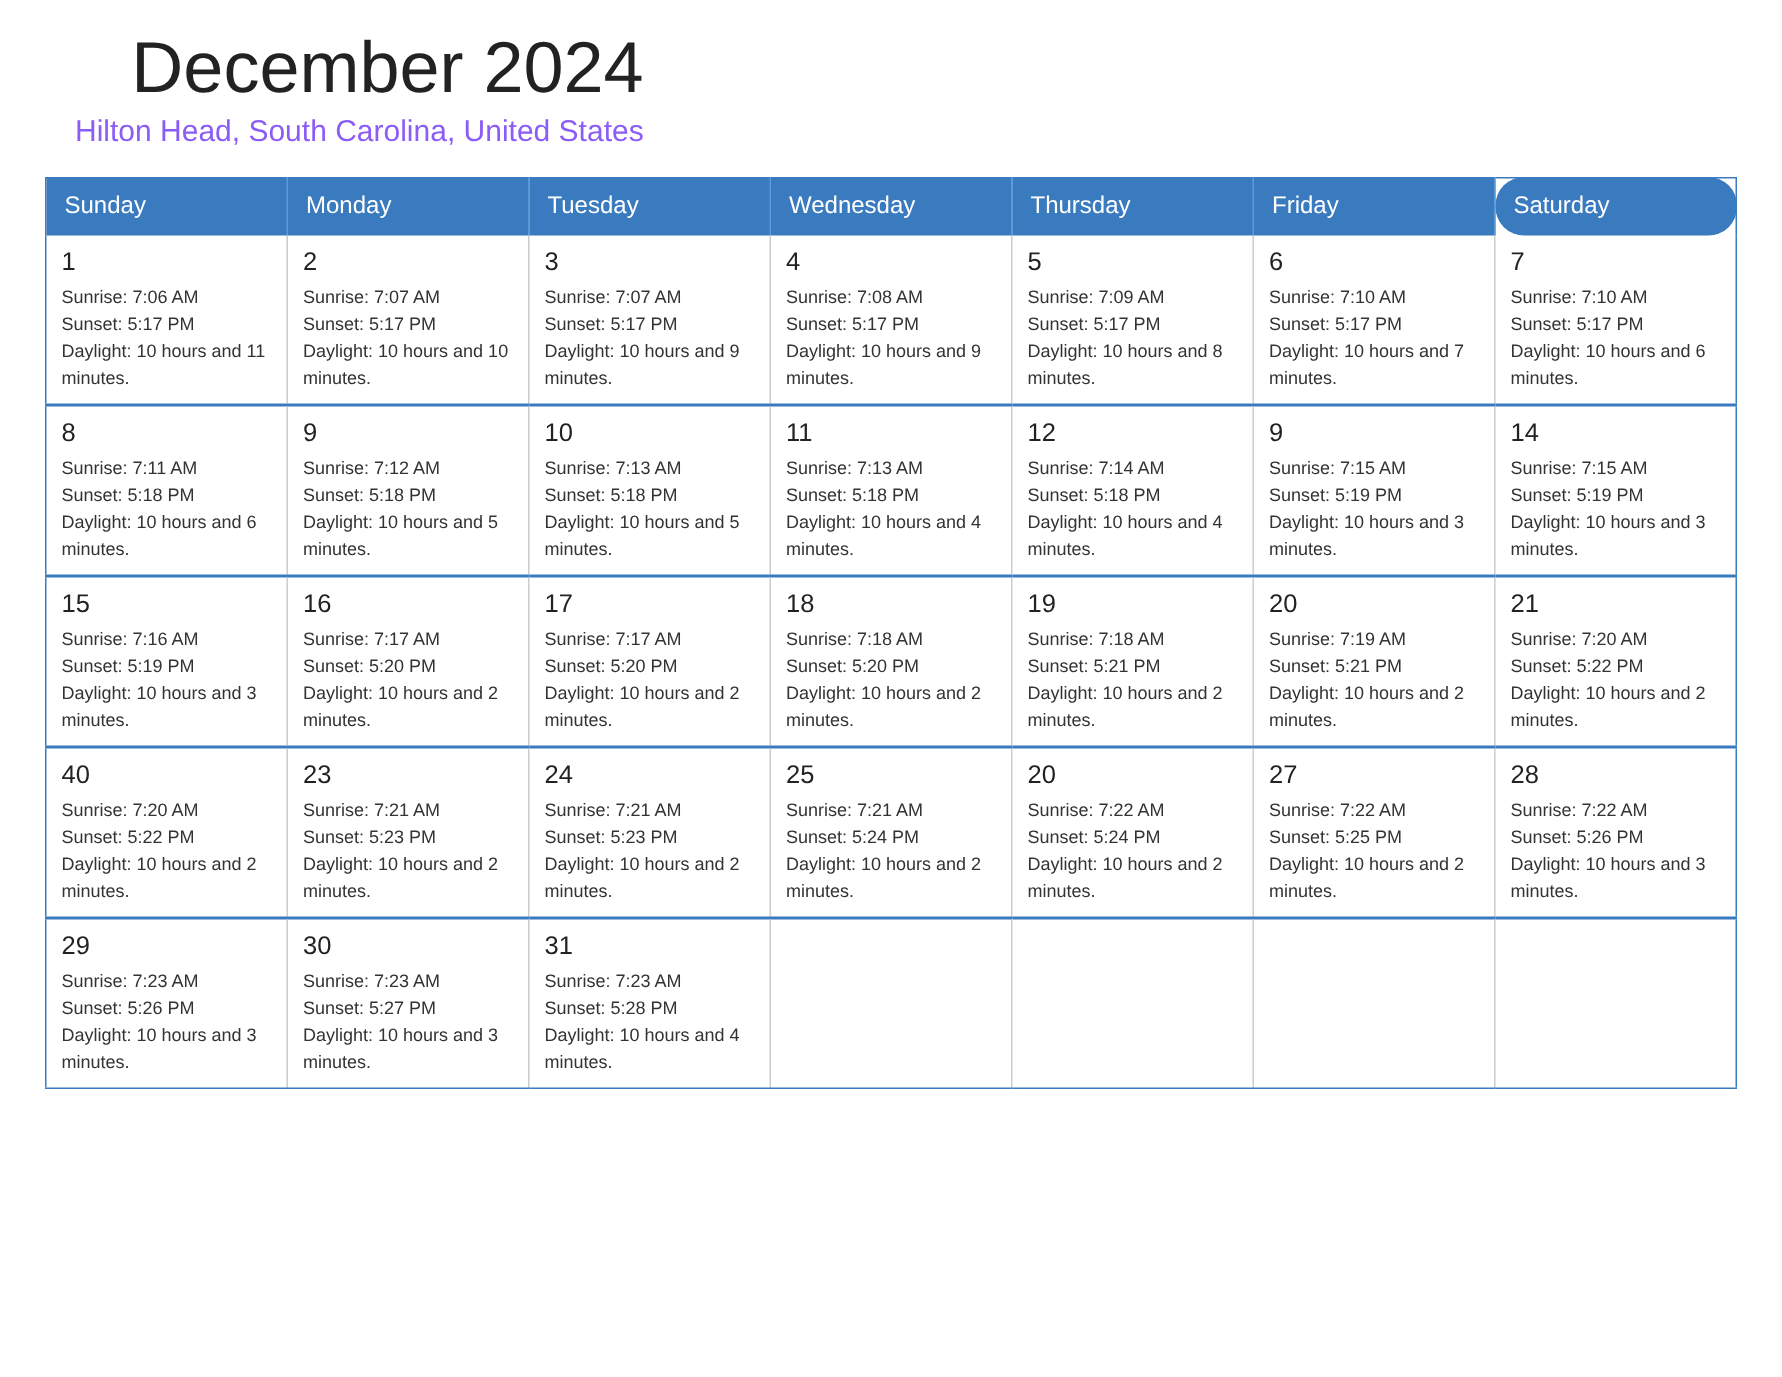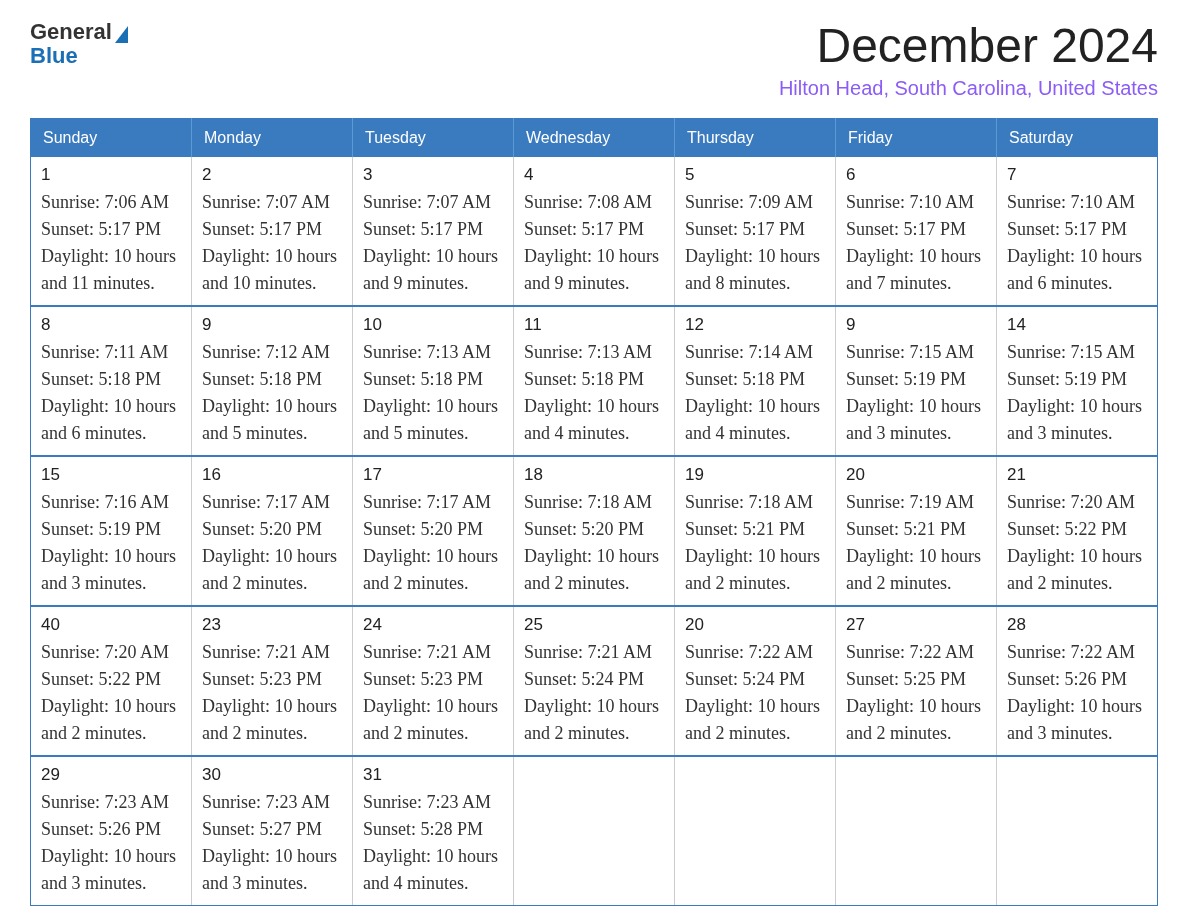--- a/index.html
+++ b/index.html
@@ -46,20 +46,21 @@
       background-color: #3a7abf;
       color: #fff;
       padding: 10px 12px;
       text-align: left;
       font-size: 16px;
       font-weight: normal;
       border-right: 1px solid #5a9ad5;
     }
     .calendar th:last-child {
       border-right: none;
+      border-radius: 19px;
     }
     .calendar td {
       vertical-align: top;
       padding: 8px 10px;
       border-right: 1px solid #ccc;
       border-bottom: 2px solid #3a7abf;
       width: calc(100% / 7);
       font-size: 13px;
       color: #333;
       min-height: 90px;
@@ -71,42 +72,32 @@
       border-bottom: 1px solid #3a7abf;
     }
     .day-number {
       font-size: 17px;
       font-weight: normal;
       color: #222;
       display: block;
       margin-bottom: 4px;
     }
     .day-info {
-      font-size: 18px;
+      font-size: 12px;
       color: #333;
       line-height: 1.5;
-      font-family: Liberation Serif, serif;
     }
     .empty-cell {
       background: #fff;
     }
   </style>
 </head>
 <body>
 
 <div class="header-area">
-  <div class="logo-area">
-    <div style="font-size:22px; font-weight:bold; color:#333; line-height:1.1;">
-      <div style="display:flex; align-items:center;">
-        <span style="color:#333;">General</span>
-        <span style="display:inline-block; width:0; height:0; border-left:13px solid transparent; border-bottom:17px solid #1a6fb5; margin-left:3px; position:relative; top:2px;"></span>
-      </div>
-      <div style="color:#1a6fb5;">Blue</div>
-    </div>
-  </div>
   <div class="title-area">
     <div class="main-title">December 2024</div>
     <div class="subtitle">Hilton Head, South Carolina, United States</div>
   </div>
 </div>
 
 <table class="calendar">
   <thead>
     <tr>
     <th>Sunday</th>

